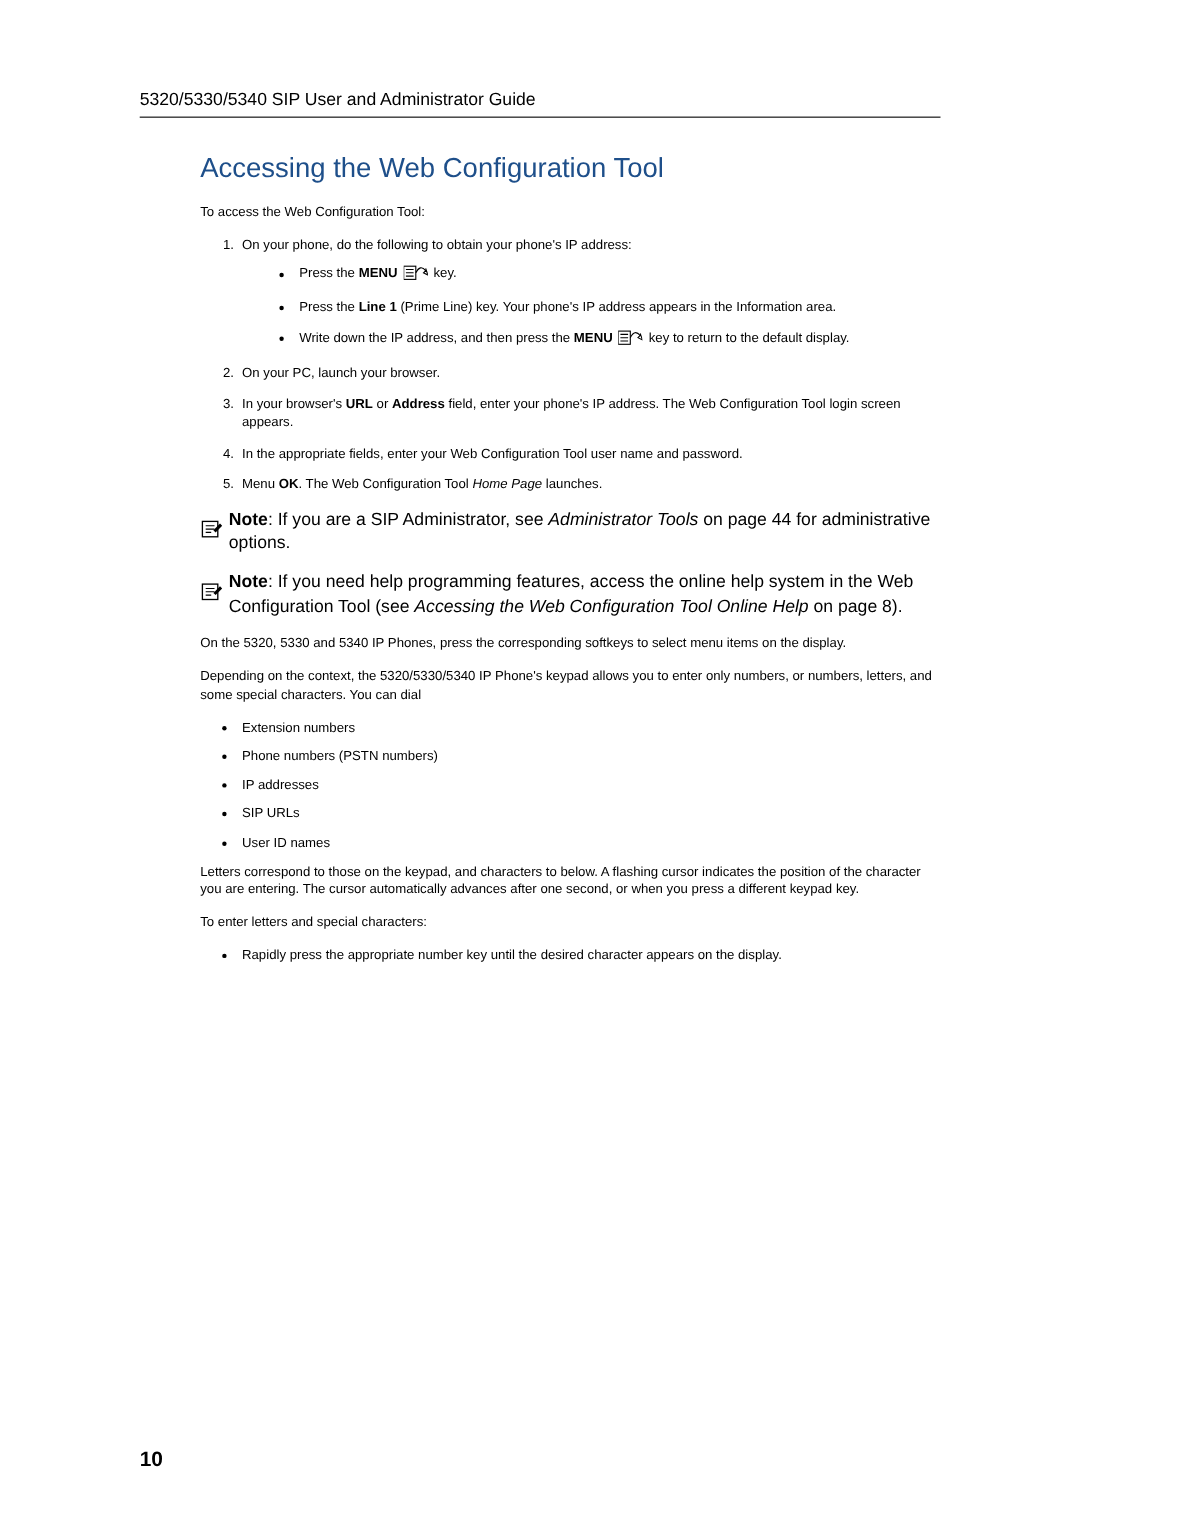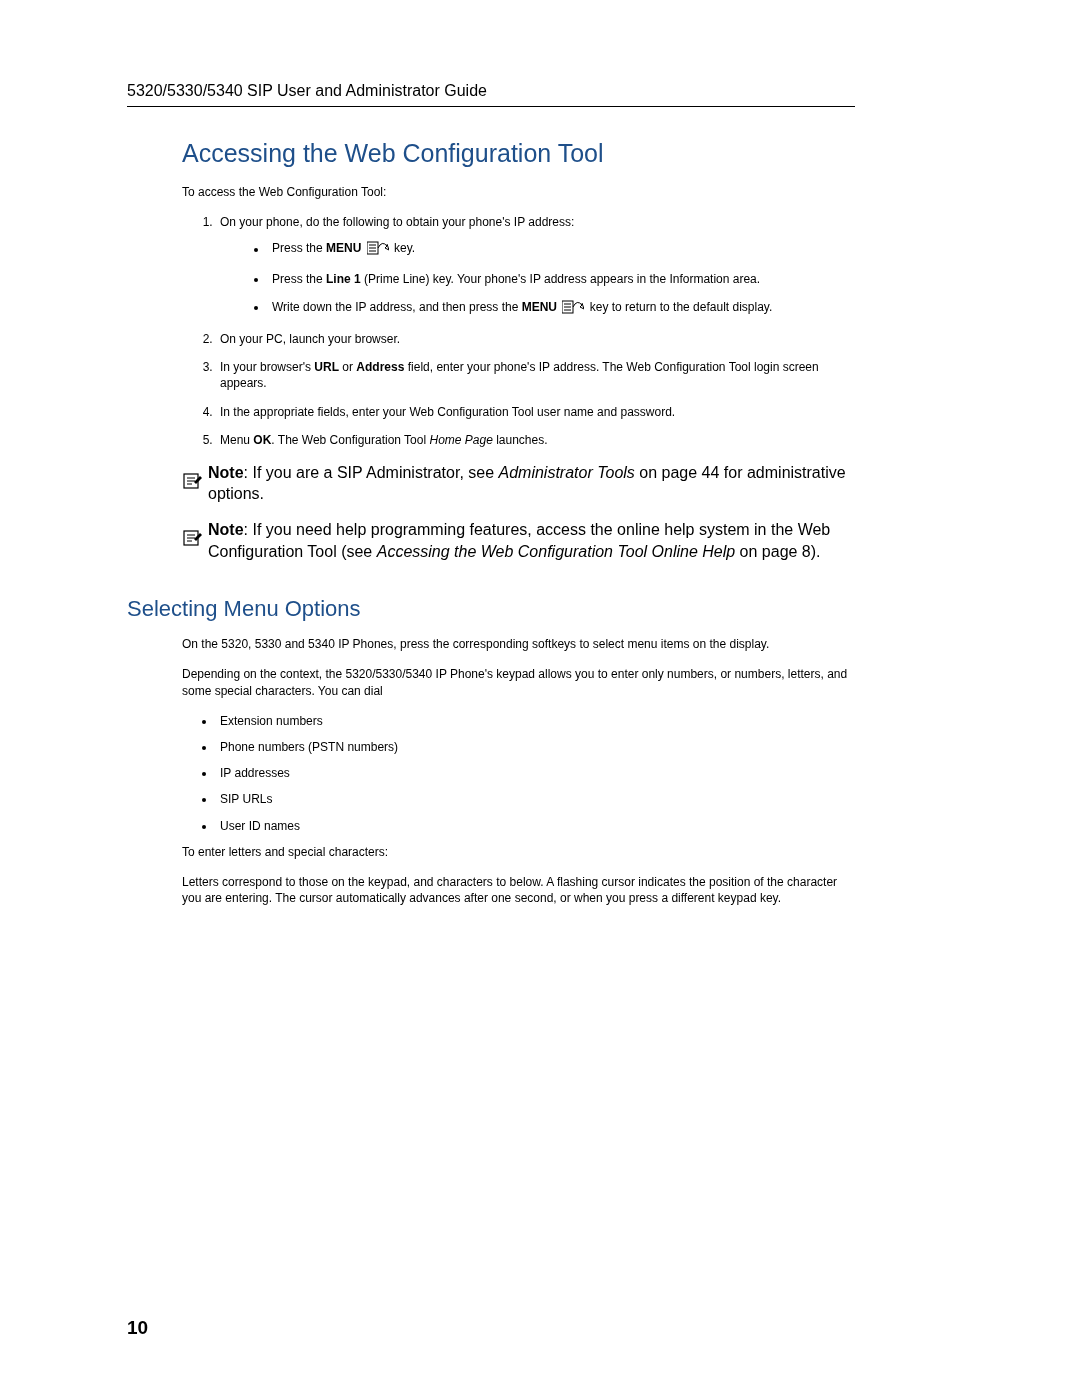--- a/index.html
+++ b/index.html
@@ -167,32 +167,34 @@
         <line x1="5" y1="9" x2="13" y2="9" stroke="#000" stroke-width="1"></line>
         <line x1="5" y1="12" x2="10" y2="12" stroke="#000" stroke-width="1"></line>
         <path d="M12 10 L18 4 L20 6 L14 12 Z" fill="#000"></path>
       </svg>
     </span>
     <div class="note-text">
       <span class="bold">Note</span><span>:  If you need help programming features, access the online help system in the Web Configuration Tool (see </span><span class="italic">Accessing the Web Configuration Tool Online Help</span><span> on page 8).</span>
     </div>
   </div>
 
-  <h2 class="section-h2">Selecting Menu Options</h2>
   <div class="body-block">
     <p class="para">On the 5320, 5330 and 5340 IP Phones, press the corresponding softkeys to select menu items on the display.</p>
   </div>
 
   <div class="body-block">
     <p class="para">Depending on the context, the 5320/5330/5340 IP Phone's keypad allows you to enter only numbers, or numbers, letters, and some special characters. You can dial</p>
     <ul class="bul" style="padding-left:34px;">
       <li>Extension numbers</li>
       <li>Phone numbers (PSTN numbers)</li>
       <li>IP addresses</li>
       <li>SIP URLs</li>
       <li>User ID names</li>
     </ul>
+    <p class="para">Letters correspond to those on the keypad, and characters to  below. A flashing cursor indicates the position of the character you are entering. The cursor automatically advances after one second, or when you press a different keypad key.</p>
     <p class="para">To enter letters and special characters:</p>
-    <p class="para">Letters correspond to those on the keypad, and characters to  below. A flashing cursor indicates the position of the character you are entering. The cursor automatically advances after one second, or when you press a different keypad key.</p>
+    <ul class="bul" style="padding-left:34px;">
+      <li>Rapidly press the appropriate number key until the desired character appears on the display.</li>
+    </ul>
   </div>
 
   <div class="page-num">10</div>
 </div>
 
 </body></html>

